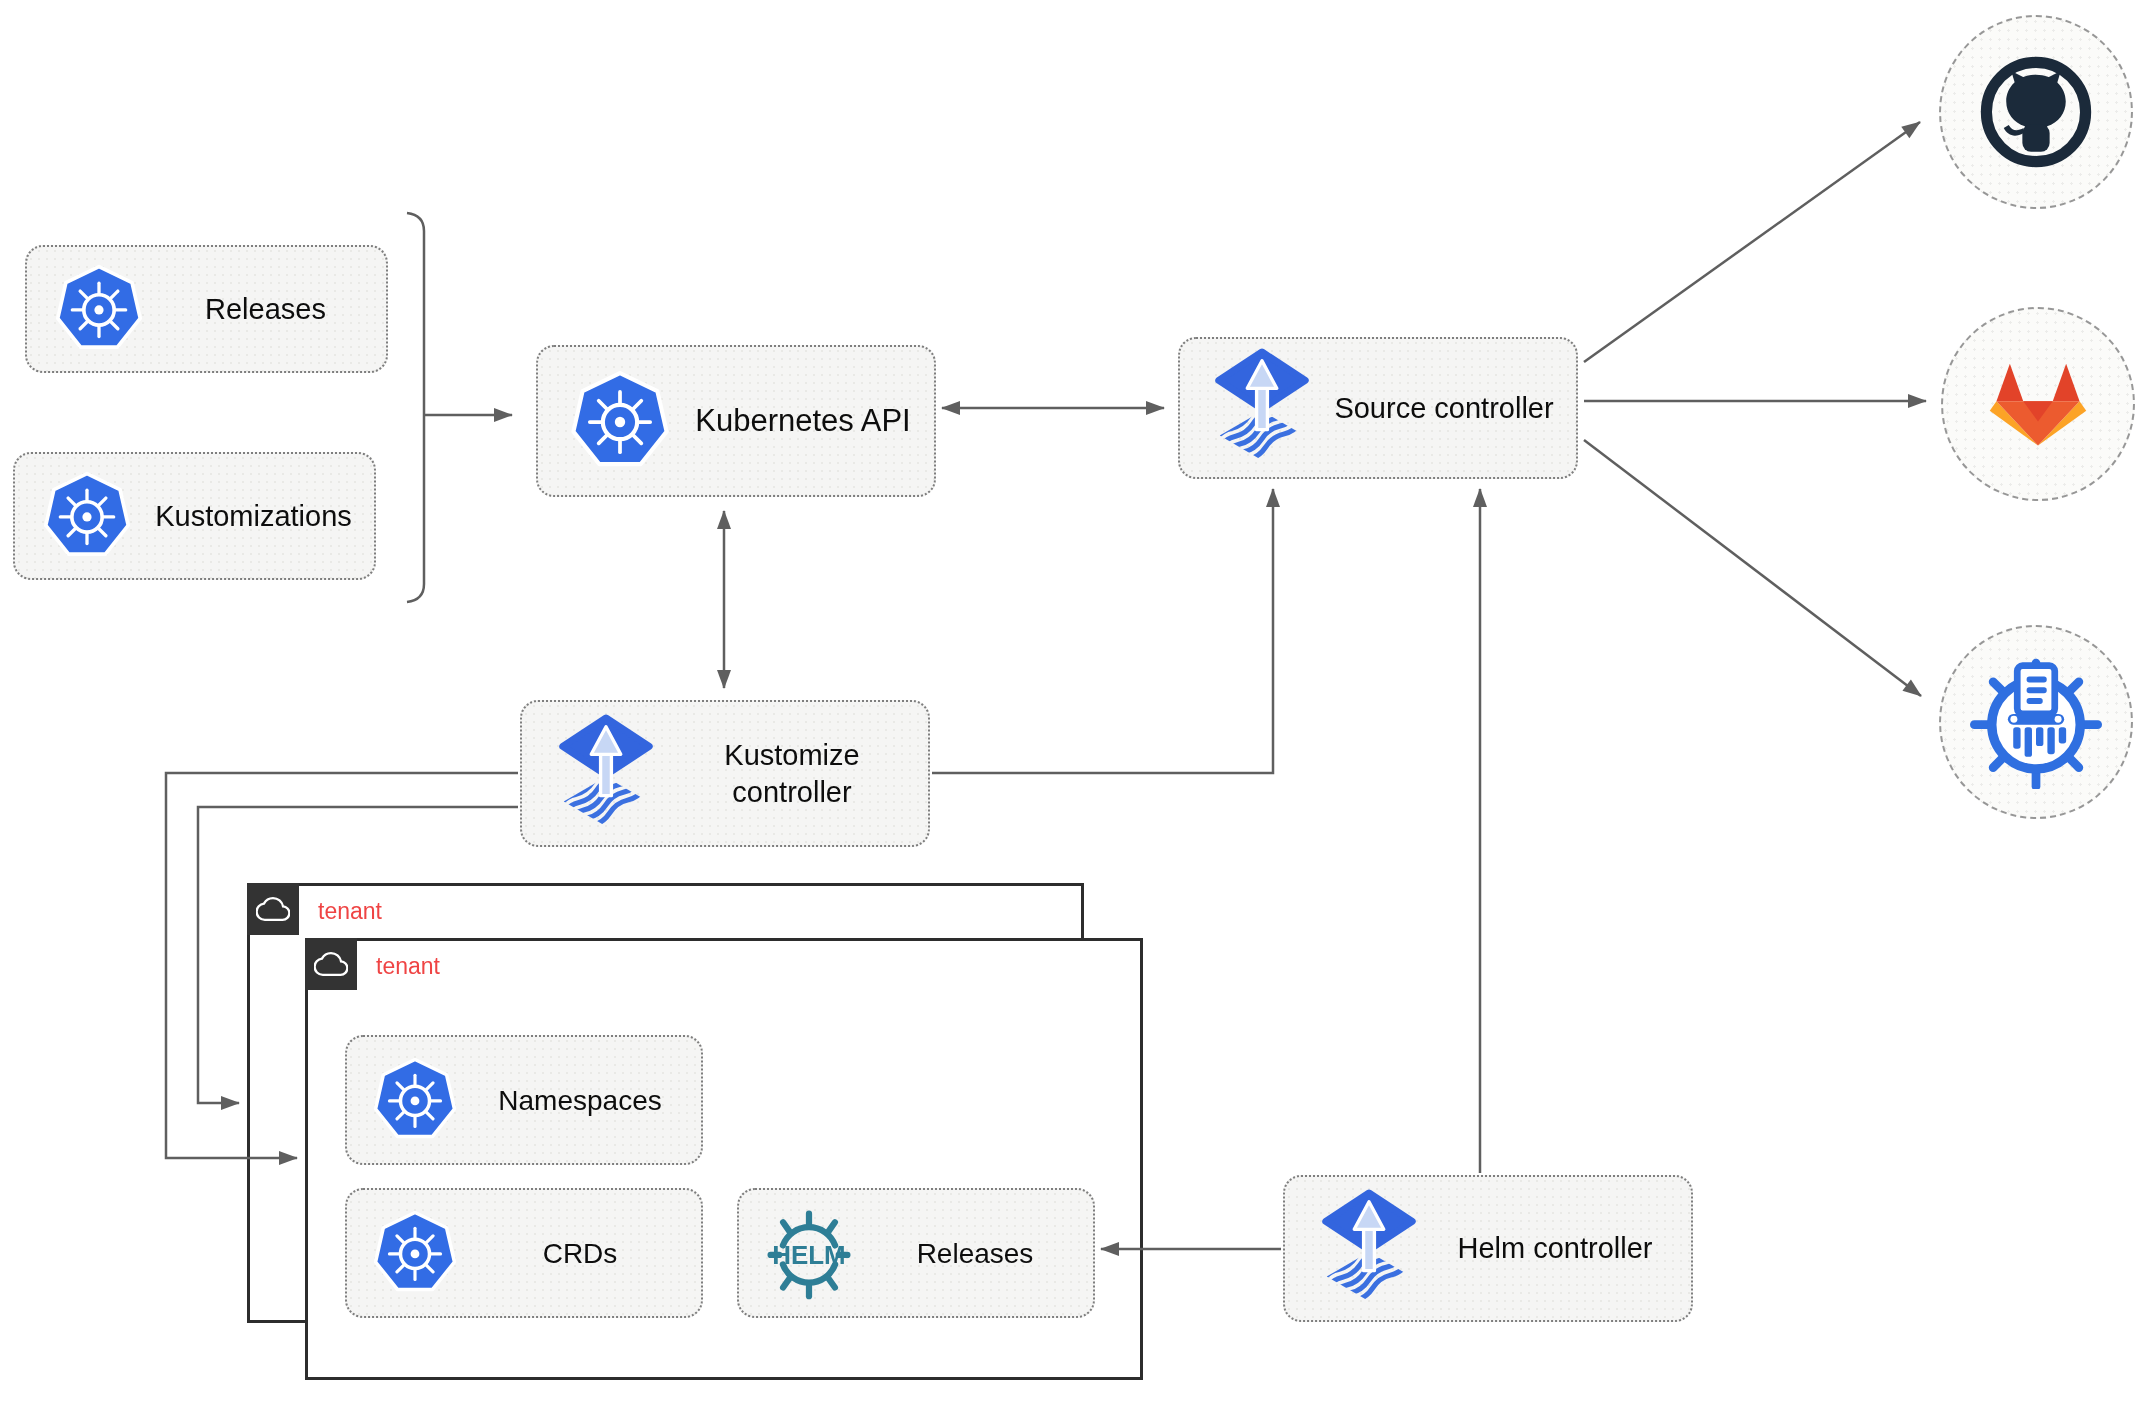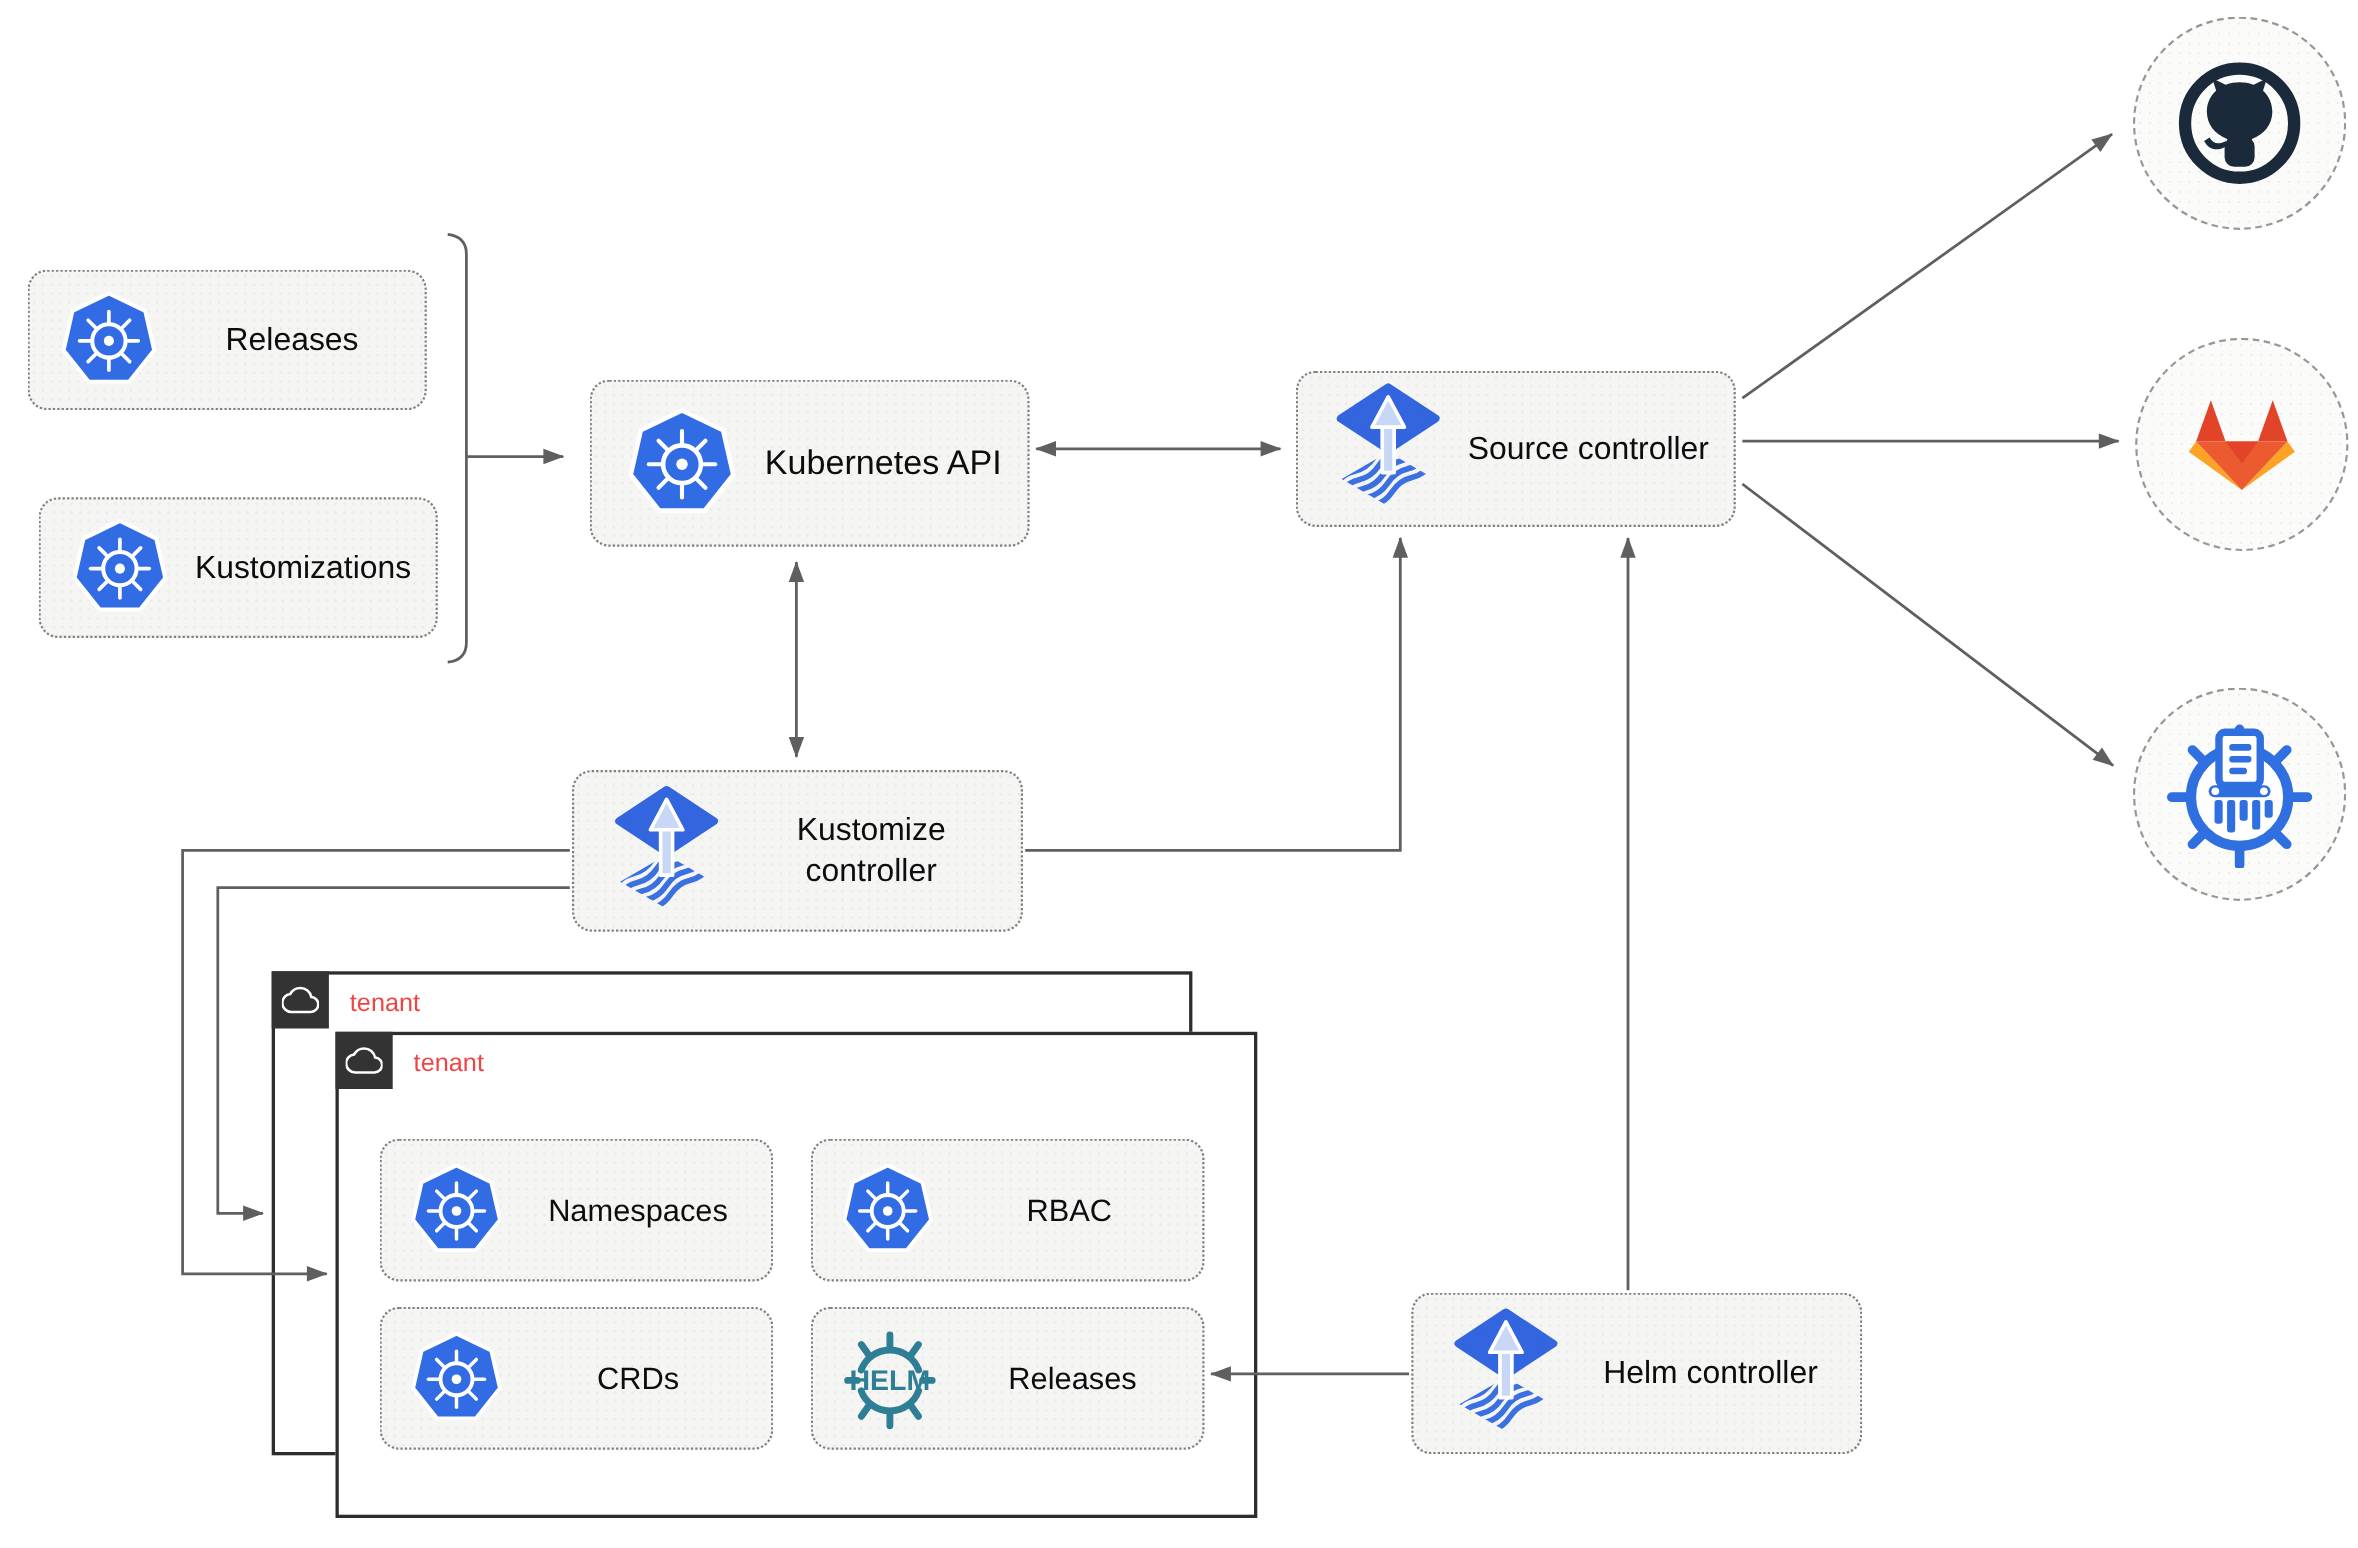--- a/index.html
+++ b/index.html
@@ -163,21 +163,21 @@
     <div class="tenant-label">tenant</div>
   </div>
 
   <div class="node" style="left:25px;top:245px;width:363px;height:128px">
     <svg class="icon" width="92" height="92" style="margin-left:26px">
         <use href="#sym-k8s"></use>
       </svg>
     <div class="label">Releases</div>
   </div>
 
-  <div class="node" style="left:35px;top:452px;width:363px;height:128px">
+  <div class="node" style="left:13px;top:452px;width:363px;height:128px">
     <svg class="icon" width="92" height="92" style="margin-left:26px">
         <use href="#sym-k8s"></use>
       </svg>
     <div class="label">Kustomizations</div>
   </div>
 
   <div class="node" style="left:536px;top:345px;width:400px;height:152px">
     <svg class="icon" width="104" height="104" style="margin-left:30px">
         <use href="#sym-k8s"></use>
       </svg>
@@ -205,26 +205,20 @@
     <div class="label two-line">Helm controller</div>
   </div>
 
   <div class="node" style="left:345px;top:1035px;width:358px;height:130px">
     <svg class="icon" width="88" height="88" style="margin-left:24px">
         <use href="#sym-k8s"></use>
       </svg>
     <div class="label" style="font-size:28px">Namespaces</div>
   </div>
 
-  <div class="node" style="left:737px;top:1035px;width:358px;height:130px">
-    <svg class="icon" width="88" height="88" style="margin-left:24px">
-        <use href="#sym-k8s"></use>
-      </svg>
-    <div class="label" style="font-size:28px">RBAC</div>
-  </div>
 
   <div class="node" style="left:345px;top:1188px;width:358px;height:130px">
     <svg class="icon" width="88" height="88" style="margin-left:24px">
         <use href="#sym-k8s"></use>
       </svg>
     <div class="label" style="font-size:28px">CRDs</div>
   </div>
 
   <div class="node" style="left:737px;top:1188px;width:358px;height:130px">
     <svg class="icon" width="96" height="96" style="margin-left:22px">

